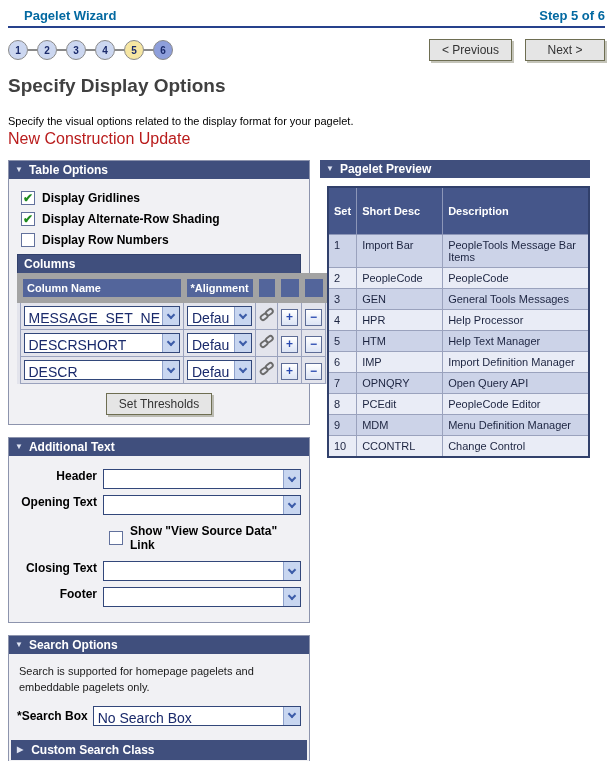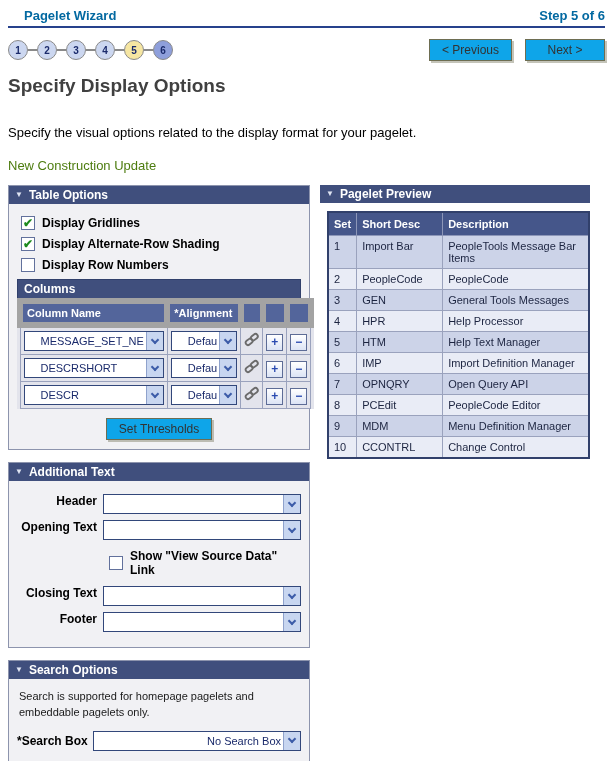--- a/index.html
+++ b/index.html
@@ -20,31 +20,31 @@
   .stepsrow { display:flex; justify-content:space-between; align-items:center; margin-top:9px; height:26px; }
   .steps { display:flex; align-items:center; }
   .step { width:20px; height:20px; border-radius:50%; border:1px solid #8a8a8a;
           display:flex; align-items:center; justify-content:center;
           font-size:10px; font-weight:bold; color:#1a2a6b; background:#ccd7f0; }
   .step.current { background:#f6e6a2; }
   .step.last { background:#8e9fdb; }
   .conn { width:9px; height:2px; background:#8a8a8a; }
   .navbtns { display:flex; gap:13px; }
   .ps-btn {
-    background:#0ea5e9; border:1px solid #6e6e52; color:#333;
+    background:#e5e5e5; border:1px solid #6e6e52; color:#333;
     font-family:"Liberation Sans", sans-serif; font-size:12px;
     padding:3px 12px; cursor:pointer;
     box-shadow:2px 2px 0 rgba(125,125,100,.45);
   }
   .navbtns .ps-btn { min-width:80px; }
 
   
   .pagetitle { color:#404040; font-size:19px; font-weight:bold; margin-top:12px; }
-  .pagedesc  { font-size:13px; color:#000; margin-top:28px; }
-  .pageletname { font-size:13px; color:#4d7c0f; margin-top:18px; }
+  .pagedesc  { font-size:11px; color:#000; margin-top:18px; }
+  .pageletname { font-size:16px; color:#b91c1c; margin-top:3px; }
 
   
   .cols { display:flex; gap:10px; margin-top:12px; align-items:flex-start; }
   .leftcol { width:302px; flex:none; }
   .rightcol { width:270px; flex:none; }
 
   
   .groupbox { border:1px solid #8d94ad; background:#f1f1f4; margin-bottom:12px; }
   .secbar { background:#404f7d; color:#fff; font-size:12px; font-weight:bold;
             padding:2px 6px; display:flex; align-items:center; gap:6px; cursor:pointer; }
@@ -63,21 +63,21 @@
   .colsbar { background:#404f7d; color:#fff; font-size:12px; font-weight:bold;
              padding:2px 6px; border:1px solid #31406b; border-bottom:none; margin-top:4px; }
   table.grid { border-collapse:collapse; width:100%; border:1px solid #41517f; background:#e3e4ec; }
   table.grid th { background:#53659b; color:#fff; font-size:11px; font-weight:bold;
                   text-align:left; padding:3px 4px; border:6px solid #a3a3a3; }
   table.grid td { border:1px solid #9aa2bd; padding:3px; background:#e3e4ec; }
   .c-name { width:148px; } .c-align { width:70px; } .c-ic { width:26px; text-align:center; }
 
   
   .dd { display:flex; align-items:stretch; background:#fff; border:1px solid #32477a; height:20px; overflow:hidden; cursor:pointer; }
-  .dd-text { flex:1; font-size:11px; color:#1a2a6b; padding:3px 2px 0 4px; white-space:nowrap; overflow:hidden;margin-left:12px; }
+  .dd-text { flex:1; font-size:14px; color:#1a2a6b; padding:3px 2px 0 4px; white-space:nowrap; overflow:hidden; }
   .dd-btn { width:17px; flex:none; background:#c8d6f0; border-left:1px solid #8fa2cc;
             display:flex; align-items:center; justify-content:center; }
   .chev { width:6px; height:6px; border-right:2px solid #3c5ca8; border-bottom:2px solid #3c5ca8;
           transform:rotate(45deg); margin-top:-3px; }
 
   .iconbtn { width:17px; height:17px; background:linear-gradient(#ffffff,#dce4f5);
              border:1px solid #5d6c96; color:#2a4ab0; font-size:12px; font-weight:bold;
              line-height:14px; text-align:center; cursor:pointer; display:inline-block; }
   .linkcell { cursor:pointer; }
 
@@ -86,30 +86,30 @@
   
   .atrow { display:flex; align-items:flex-start; margin:6px 0; }
   .atlabel { width:86px; text-align:right; font-size:12px; font-weight:bold; padding-right:6px; flex:none; }
   .atrow .dd { flex:1; }
   .at-ck { margin-left:92px; margin-top:9px; margin-bottom:9px; }
 
   
   .note { font-size:11px; color:#1a1a1a; margin:3px 0 10px 2px; width:250px; line-height:1.45; }
   .sbrow { display:flex; align-items:center; margin-bottom:8px; }
   .sblabel { font-size:12px; font-weight:bold; padding-right:5px; flex:none; }
-  .sbrow .dd { flex:1;text-align:right; }
+  .sbrow .dd { flex:1; }
   .subbar { background:#404f7d; color:#fff; font-size:12px; font-weight:bold;
             padding:3px 6px; display:flex; align-items:center; gap:8px; cursor:pointer; margin:2px; }
   .subbar .tri { font-size:8px; color:#dfe4f2; }
 
   
   .pvwrap { padding:8px 0 0 7px; }
   table.pv { border-collapse:collapse; border:2px solid #31406b; background:#fff; }
   table.pv th { background:#45568a; color:#fff; font-size:11px; font-weight:bold;
-                text-align:left; padding:5px 5px; border:1px solid #8c96b8; }
+                text-align:left; padding:17px 5px; border:1px solid #8c96b8; }
   table.pv td { font-size:11px; color:#1c2440; padding:4px 5px; border:1px solid #9aa2bd; vertical-align:top; }
   table.pv tr.odd td  { background:#ccd3e8; }
   table.pv tr.even td { background:#e9ecf6; }
   .pv-set { width:24px; } .pv-sd { width:86px; } .pv-desc { width:146px; }
 </style>
 </head>
 <body>
 
 <div class="page">
 

